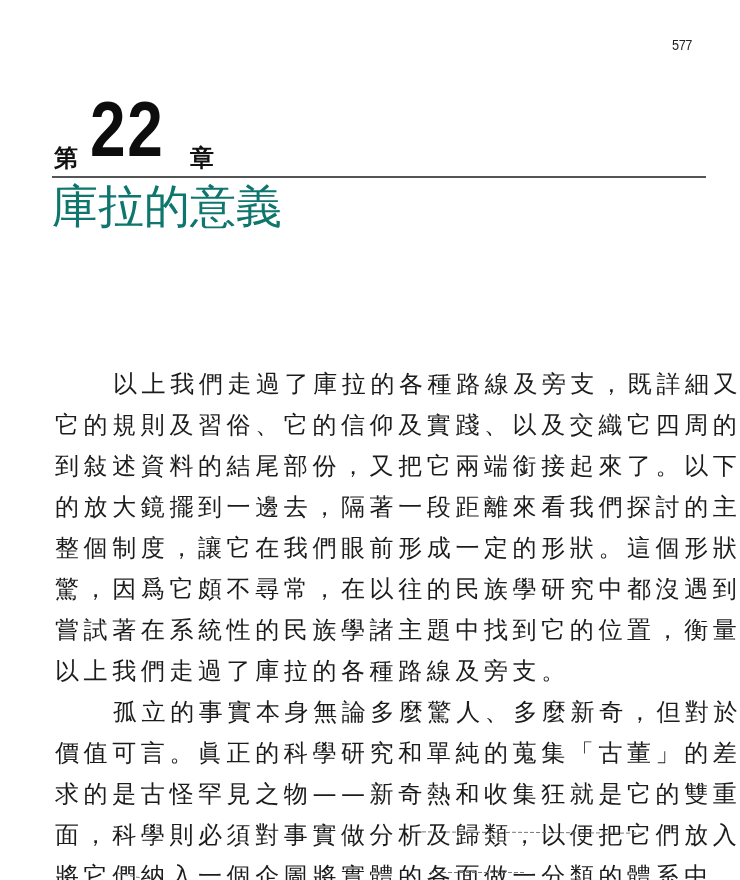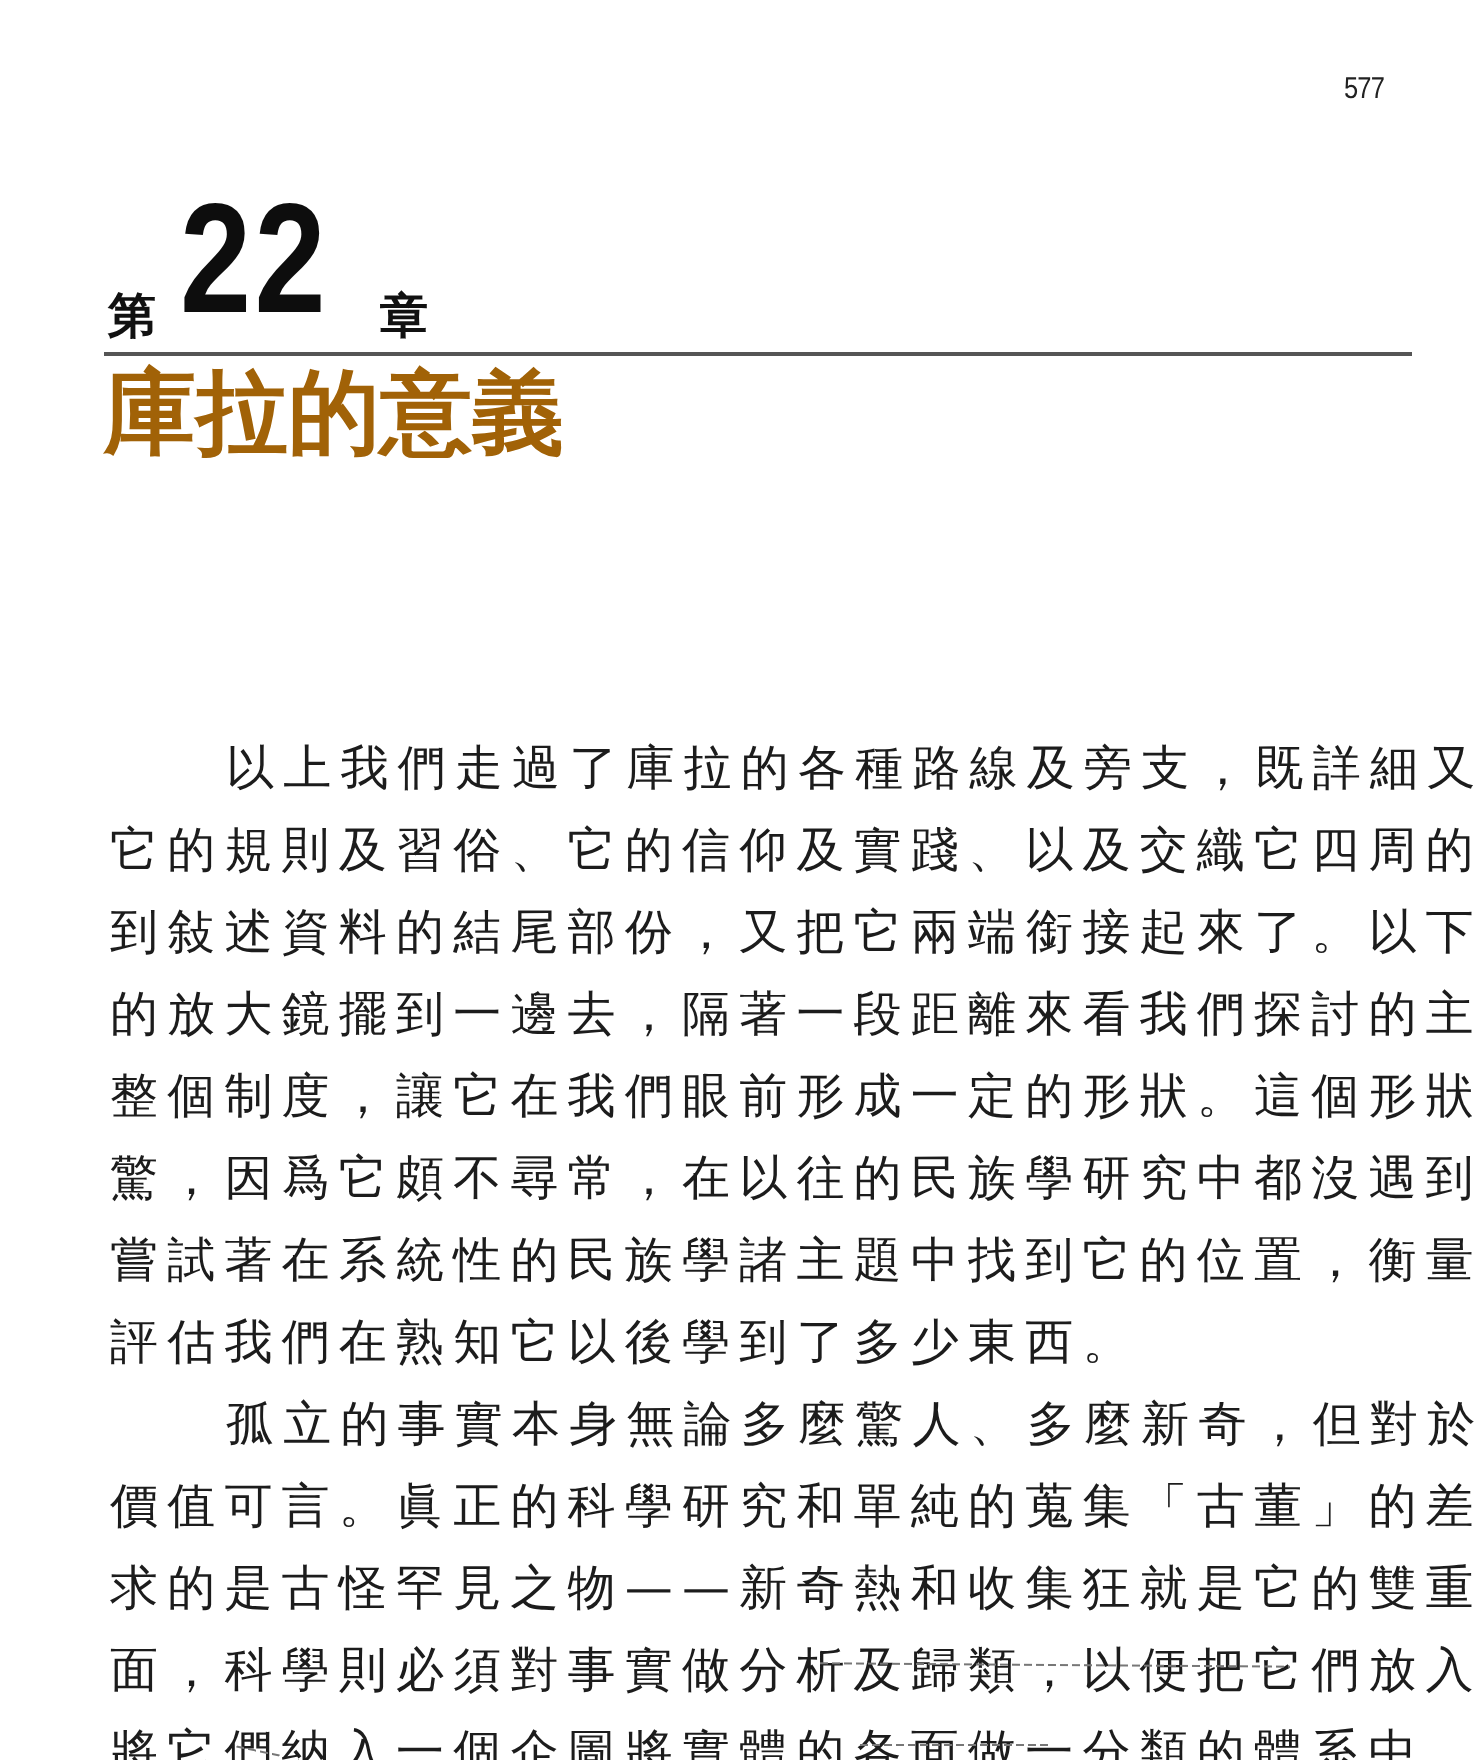--- a/index.html
+++ b/index.html
@@ -62,24 +62,24 @@
     top: 176px;
     width: 654px;
     height: 2px;
     background: #555;
   }
   .chapter-title {
     position: absolute;
     left: 52px;
     top: 180px;
     font-family: "DejaVu Sans", "Liberation Sans", sans-serif;
-    font-weight: bold;
+    font-weight: normal;
     font-size: 46px;
     line-height: 52px;
-    color: #a16207;
+    color: #0f766e;
     letter-spacing: 0px;
   }
   .body-text {
     position: absolute;
     left: 55px;
     top: 364px;
     width: 650px;
   }
   .line {
     height: 41px;
@@ -113,21 +113,21 @@
 <h1 class="chapter-title" style="margin:0;">庫拉的意義</h1>
 
 <div class="body-text">
   <div class="line indent">以上我們走過了庫拉的各種路線及旁支，既詳細又嚴密地考察了</div>
   <div class="line">它的規則及習俗、它的信仰及實踐、以及交織它四周的神話傳統，而</div>
   <div class="line">到敍述資料的結尾部份，又把它兩端銜接起來了。以下將把檢視細節</div>
   <div class="line">的放大鏡擺到一邊去，隔著一段距離來看我們探討的主題，放眼看看</div>
   <div class="line">整個制度，讓它在我們眼前形成一定的形狀。這個形狀也會使我們吃</div>
   <div class="line">驚，因爲它頗不尋常，在以往的民族學研究中都沒遇到過。我們最好</div>
   <div class="line">嘗試著在系統性的民族學諸主題中找到它的位置，衡量它的意義，並</div>
-  <div class="line">評估我們在熟知它以後學到了多少東西。</div>
+  <div class="line">以上我們走過了庫拉的各種路線及旁支。</div>
   <div class="line indent">孤立的事實本身無論多麼驚人、多麼新奇，但對於科學還是毫無</div>
   <div class="line">價值可言。眞正的科學研究和單純的蒐集「古董」的差別，在於後者追</div>
   <div class="line">求的是古怪罕見之物——新奇熱和收集狂就是它的雙重刺激。另一方</div>
   <div class="line">面，科學則必須對事實做分析及歸類，以便把它們放入有機的整體中，</div>
   <div class="line">將它們納入一個企圖將實體的各面做一分類的體系中。</div>
 </div>
 
 <div class="annotation" style="left:410px; top:832px; width:235px; transform:rotate(0.4deg);"></div>
 <div class="annotation" style="left:430px; top:872px; width:95px;"></div>
 <div class="annotation" style="left:118px; top:875px; width:22px; transform:rotate(12deg);"></div>

